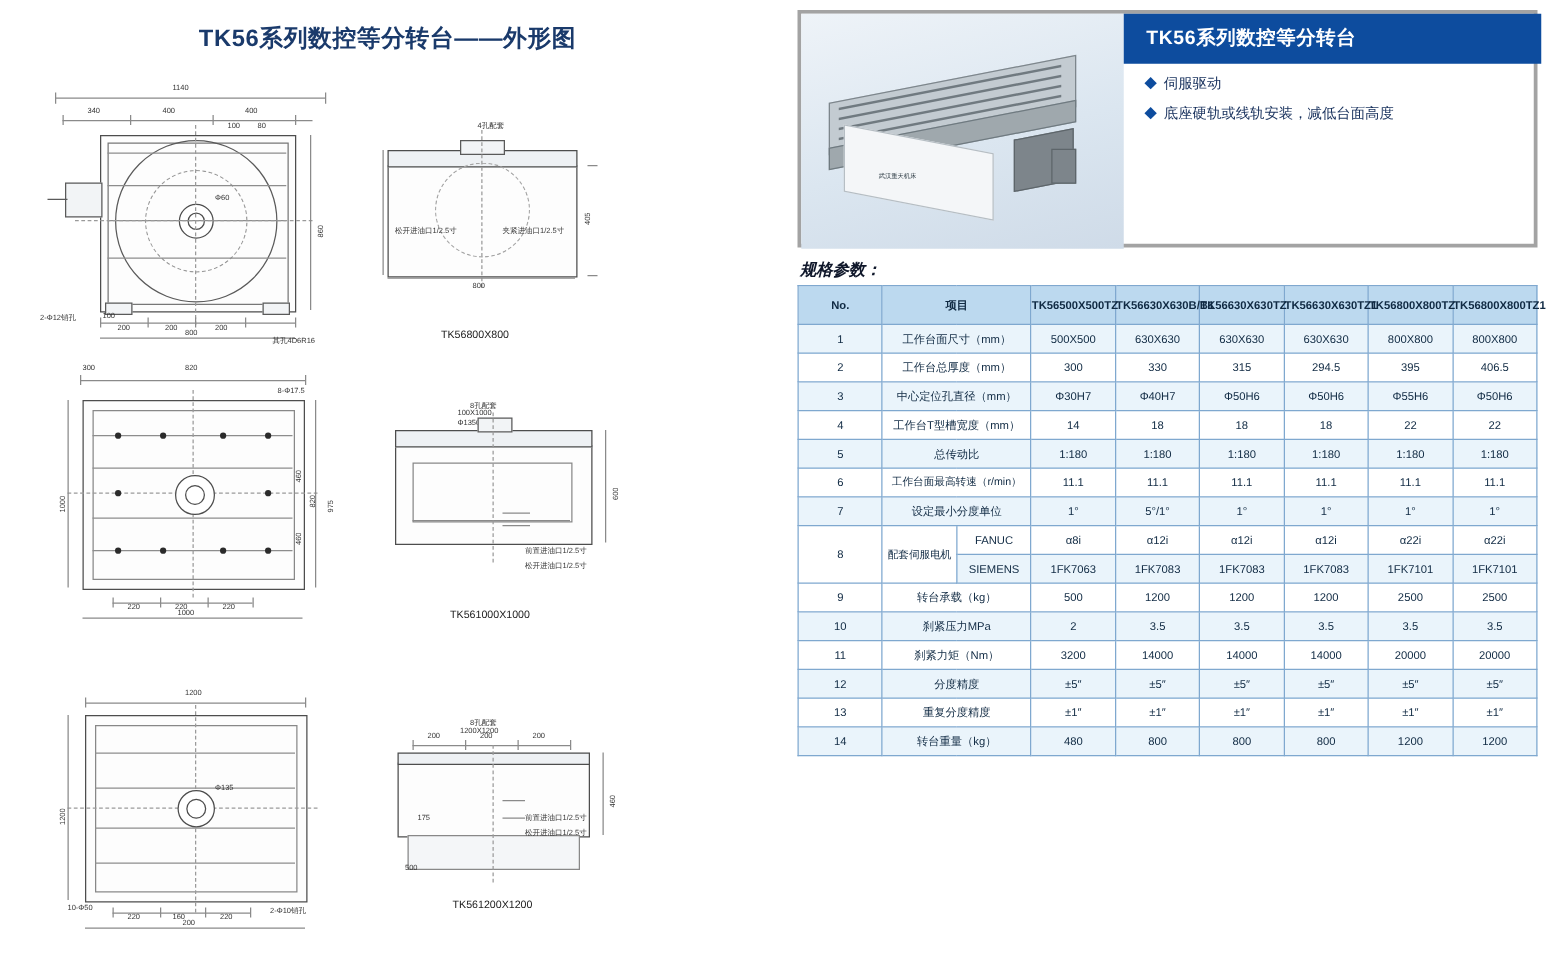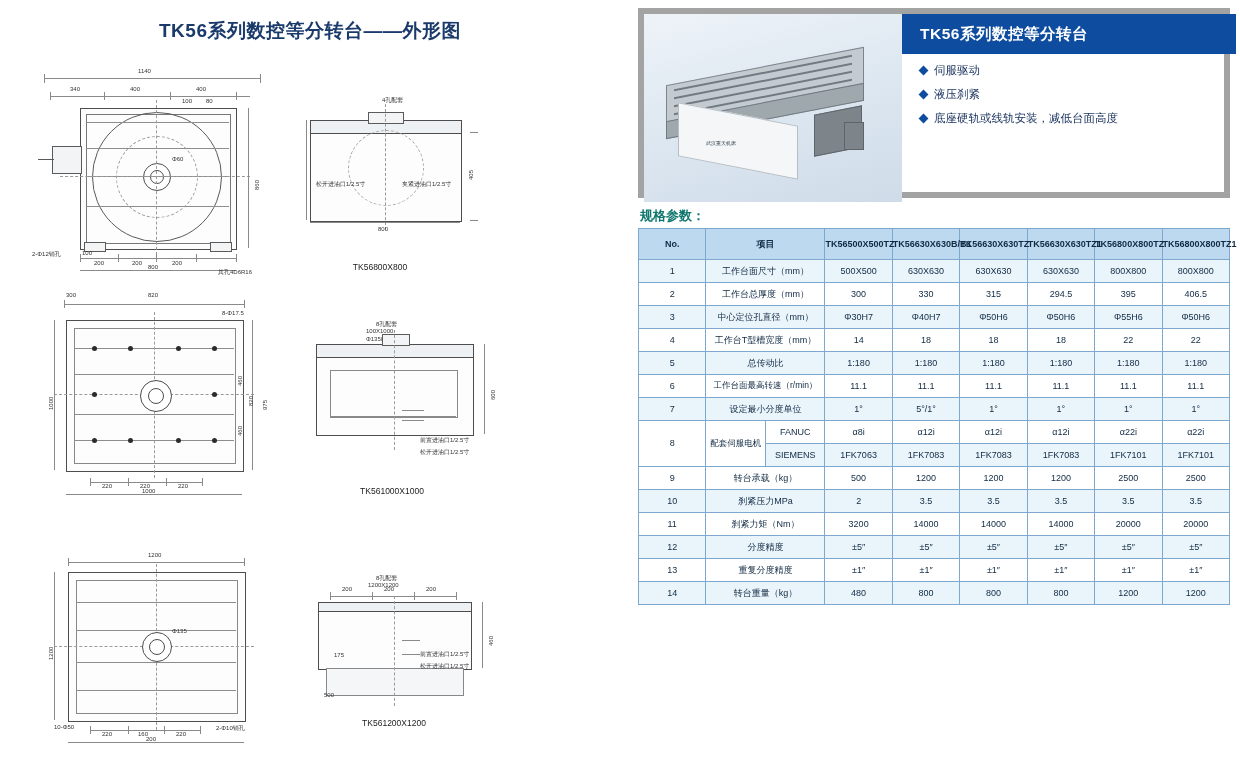--- a/index.html
+++ b/index.html
@@ -104,21 +104,21 @@
   .right-panel {
     position: absolute;
     left: 628px; top: 0;
     width: 612px; height: 781px;
   }
 
   .hero {
     position: absolute;
     left: 10px; top: 8px;
     width: 592px; height: 190px;
-    border: 6px solid #a3a3a3;
+    border: 3px solid #a3a3a3;
     background: #ffffff;
     box-sizing: border-box;
   }
   .hero-img {
     position: absolute;
     left: 0; top: 0;
     width: 258px; height: 188px;
     background: linear-gradient(165deg,#eef3f8 0%, #dbe6f0 55%, #cfdbe8 100%);
     overflow: hidden;
   }
@@ -156,21 +156,22 @@
     margin-right: 7px;
     position: relative;
     top: 0px;
   }
 
   .spec-title {
     position: absolute;
     left: 12px; top: 207px;
     font-size: 13px;
     font-weight: bold;
-    color: #0f766e;
+    color: #0f172a;
+    font-style: italic;
   }
 
   table.spec {
     position: absolute;
     left: 10px; top: 228px;
     width: 592px;
     border-collapse: collapse;
     font-size: 9px;
     color: #102a43;
     table-layout: fixed;
@@ -472,21 +473,20 @@
         <div class="h-white" style="left:34px; top:100px; width:118px; height:52px; transform: skewY(11deg);"></div>
         <div class="h-dark" style="left:170px; top:96px; width:46px; height:40px; transform: skewY(-11deg);"></div>
         <div class="h-dark" style="left:200px; top:108px; width:18px; height:26px;"></div>
         <div class="h-label" style="left:62px; top:126px;">武汉重天机床</div>
       </div>
 
       <div class="hero-banner">TK56系列数控等分转台</div>
 
       <div class="hero-bullets">
         <div class="bullet"><span class="dia"></span><span>伺服驱动</span></div>
-        <div class="bullet"><span class="dia"></span><span>液压刹紧</span></div>
         <div class="bullet"><span class="dia"></span><span>底座硬轨或线轨安装，减低台面高度</span></div>
       </div>
     </div>
 
     <div class="spec-title">规格参数：</div>
 
     <table class="spec">
       <thead>
         <tr>
           <th class="no">No.</th>

